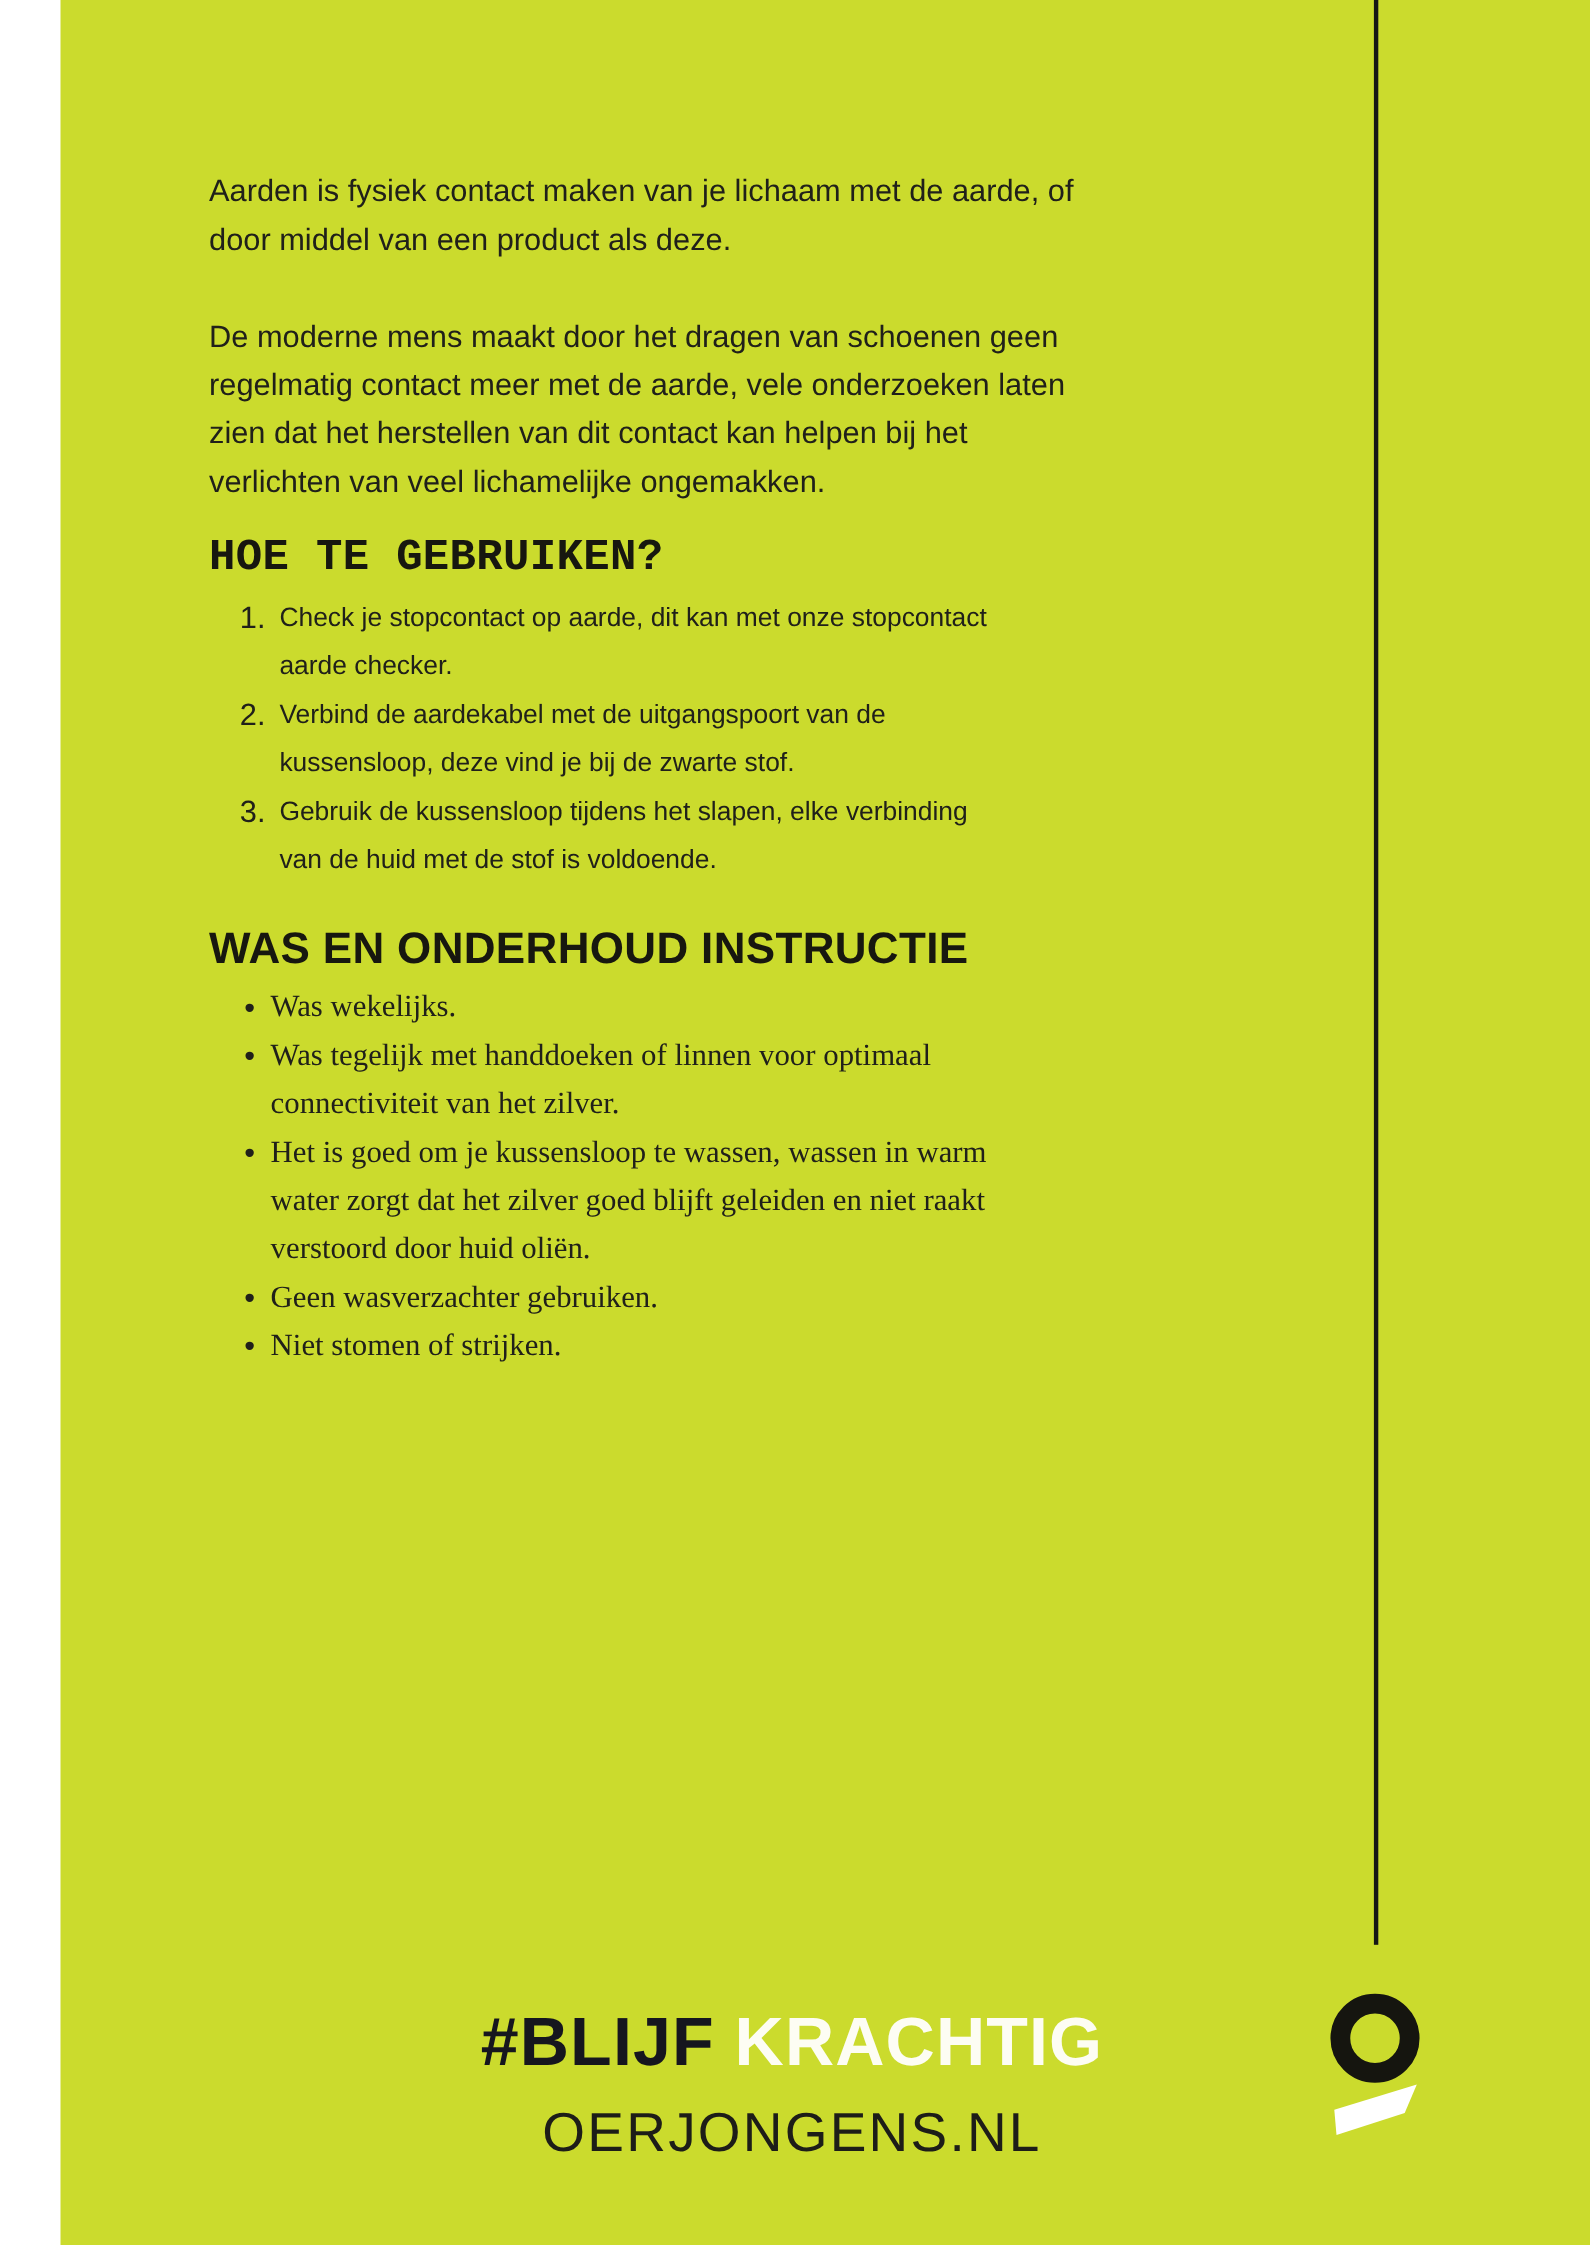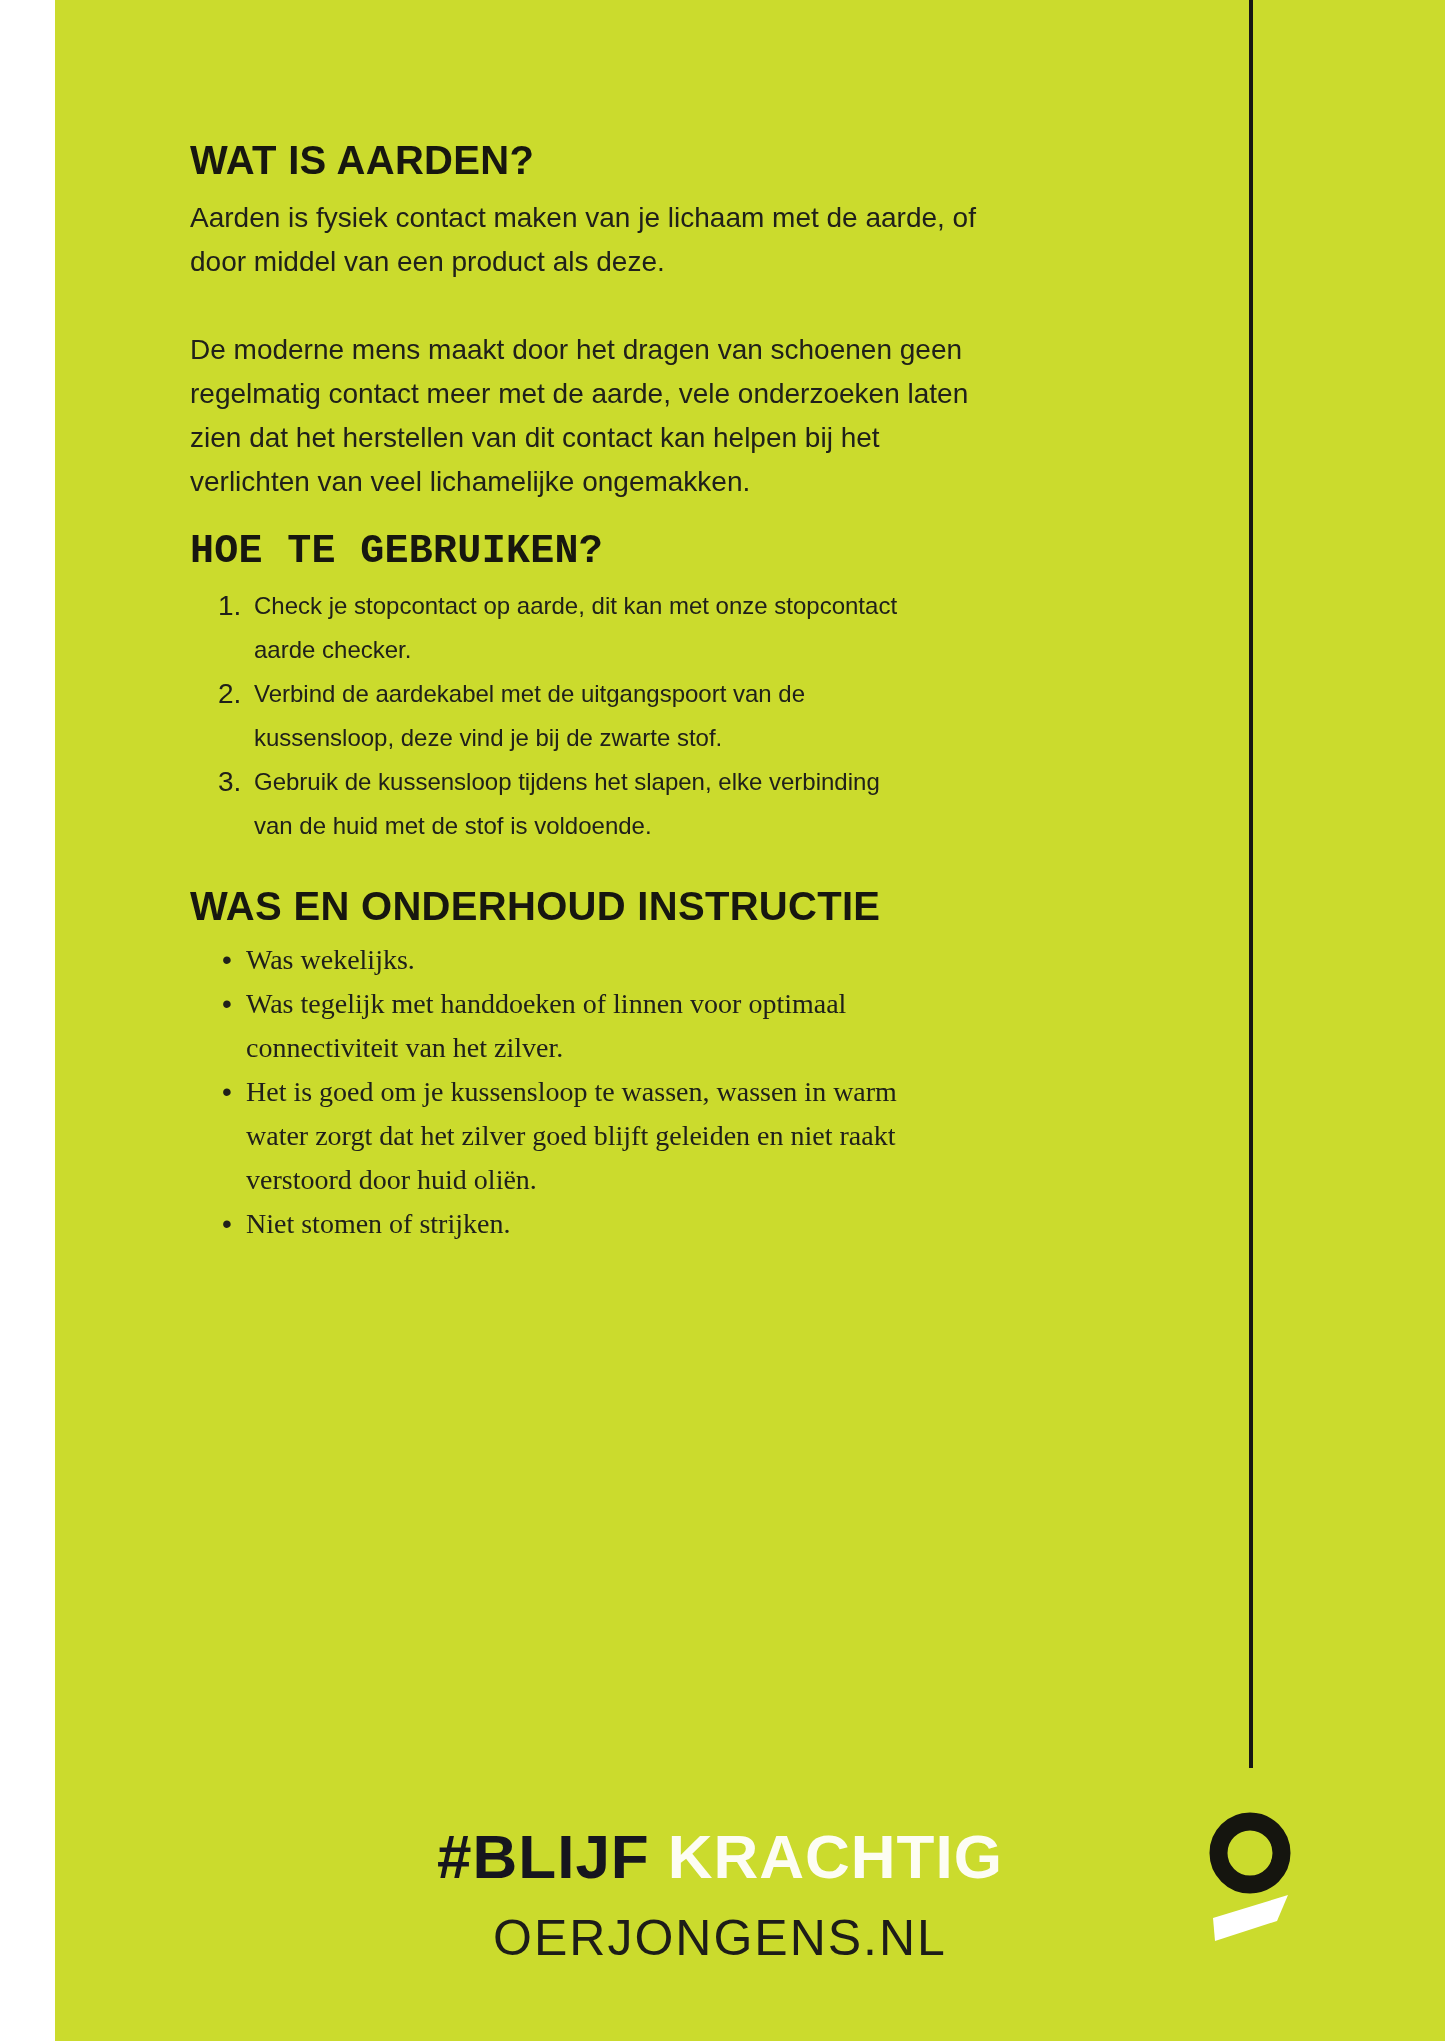--- a/index.html
+++ b/index.html
@@ -103,21 +103,20 @@
   }
 </style>
 </head>
 <body>
 
 <div class="panel"></div>
 <div class="vline"></div>
 
 <div class="content">
 
-  <h2 class="hd">WAT IS AARDEN?</h2>
   <p class="para para1">Aarden is fysiek contact maken van je lichaam met de aarde, of
 door middel van een product als deze.</p>
   <p class="para para2">De moderne mens maakt door het dragen van schoenen geen
 regelmatig contact meer met de aarde, vele onderzoeken laten
 zien dat het herstellen van dit contact kan helpen bij het
 verlichten van veel lichamelijke ongemakken.</p>
 
   <h2 class="hd hd2">HOE TE GEBRUIKEN?</h2>
   <div class="numlist">
     <div class="numitem">
@@ -149,20 +148,24 @@
 connectiviteit van het zilver.</span>
     </div>
     <div class="bulitem">
       <span class="dot"></span>
       <span class="bultext">Het is goed om je kussensloop te wassen, wassen in warm
 water zorgt dat het zilver goed blijft geleiden en niet raakt
 verstoord door huid oliën.</span>
     </div>
     <div class="bulitem">
       <span class="dot"></span>
+      <span class="bultext">Geen wasverzachter gebruiken.</span>
+    </div>
+    <div class="bulitem">
+      <span class="dot"></span>
       <span class="bultext">Niet stomen of strijken.</span>
     </div>
   </div>
 
 </div>
 
 <div class="footer">
   <div class="tagline">
     <span class="tag-dark">#BLIJF</span><span class="tag-light">KRACHTIG</span>
   </div>

